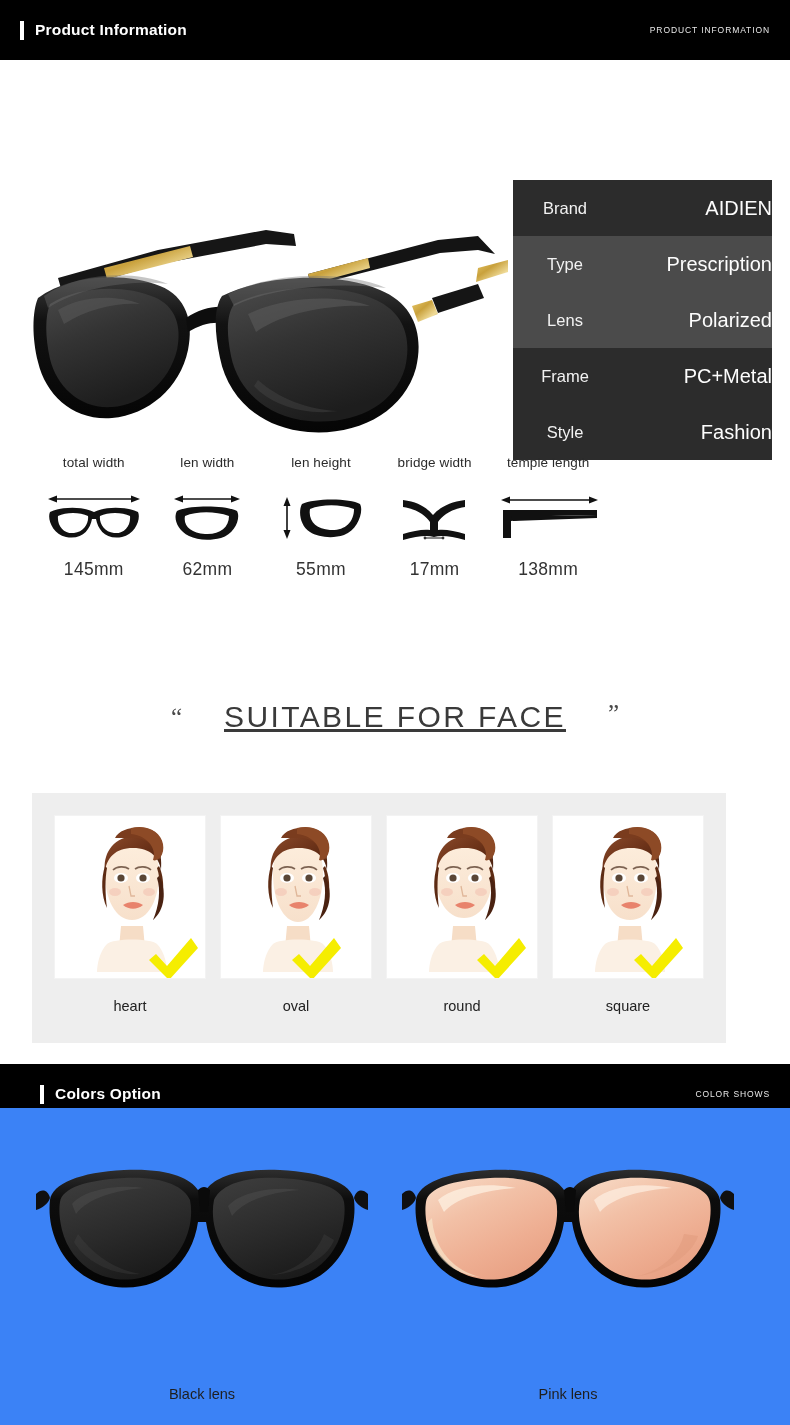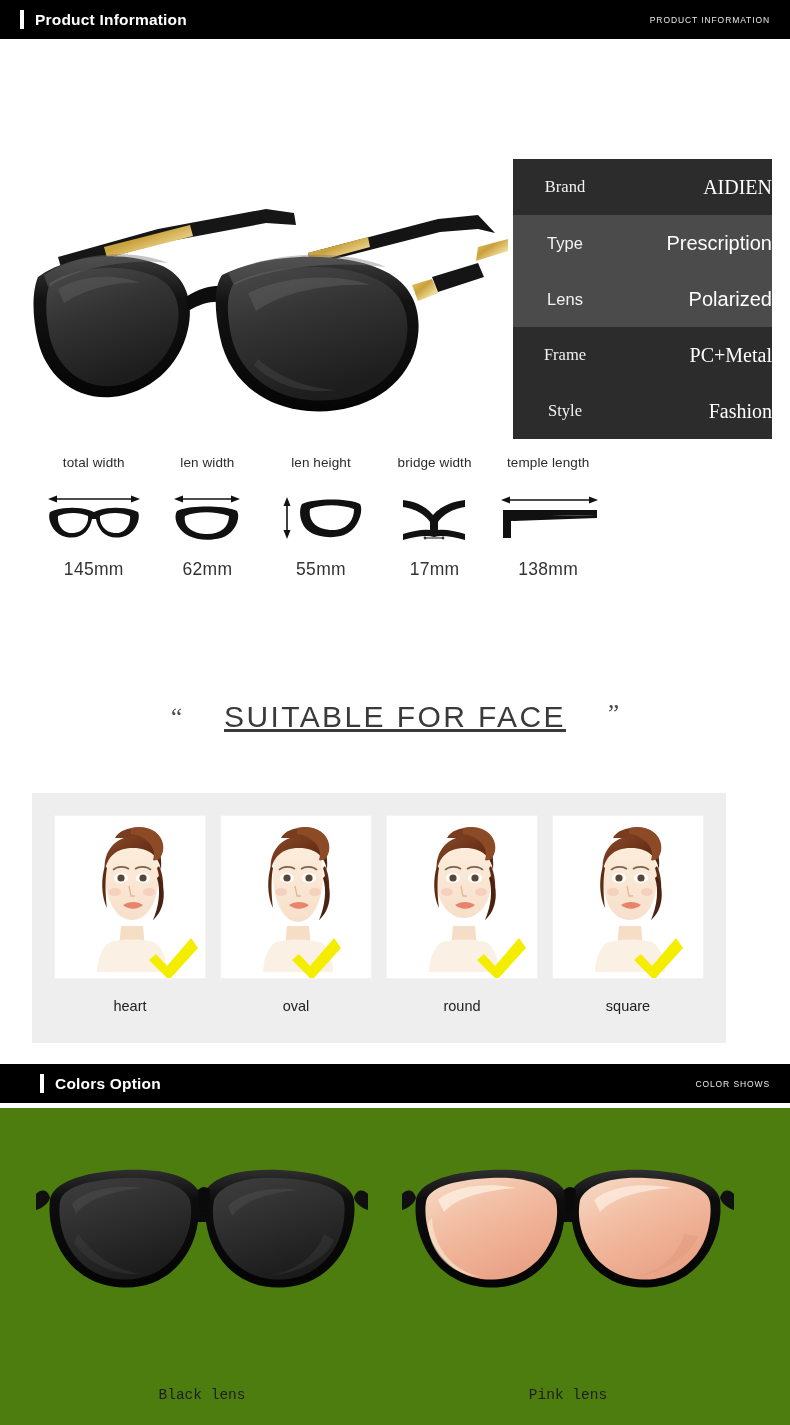--- a/index.html
+++ b/index.html
@@ -5,21 +5,21 @@
   * { margin:0; padding:0; box-sizing:border-box; }
   body {
     width:790px; height:1425px;
     background:#ffffff;
     font-family:"Liberation Sans", sans-serif;
     overflow:hidden; position:relative;
   }
 
   
   .sec-bar {
-    width:790px; height:39px; background:#000000;
+    width:790px; height:60px; background:#000000;
     display:flex; align-items:center; position:relative;
   }
   .sec-bar .accent {
     width:4px; height:19px; background:#ffffff;
     margin-left:20px; margin-right:11px;
   }
   .sec-bar .sec-title {
     color:#ffffff; font-size:15.5px; font-weight:bold;
     letter-spacing:.2px;
   }
@@ -34,21 +34,21 @@
   .hero { position:relative; width:790px; height:375px; background:#fff; }
   .hero-photo { position:absolute; left:8px; top:150px; width:500px; height:230px; }
 
   
   .spec-table {
     position:absolute; left:513px; top:120px;
     width:259px; height:280px;
     display:flex; flex-direction:column;
   }
   .spec-row { flex:1; display:flex; align-items:center; }
-  .spec-row.odd  { background:#2c2c2c;font-family:Liberation Serif, serif; }
+  .spec-row.odd  { background:#2c2c2c; }
   .spec-row.even { background:#4b4b4b;gap:28px; }
   .spec-key {
     width:104px; text-align:center;
     color:#f2f2f2; font-size:16.5px;
   }
   .spec-val {
     flex:1; text-align:right;
     color:#fdfdfd; font-size:20px;
   }
 
@@ -88,21 +88,21 @@
   }
   .face-card-wrap { width:152px; display:flex; flex-direction:column; align-items:center; }
   .face-card {
     width:152px; height:164px; background:#ffffff;
     border:1px solid #f3f3f3;
     position:relative; overflow:hidden;
   }
   .face-label { font-size:14.5px; color:#222; margin-top:19px; }
 
   
-  .colors-area { position:absolute; top:1108px; left:0; width:790px; height:317px; background:#4d7c0f;font-family:Liberation Mono, monospace; }
+  .colors-area { position:absolute; top:1108px; left:0; width:790px; height:317px; background:#3b82f6; }
   .color-item { position:absolute; top:30px; width:340px; }
   .color-item.left  { left:32px; }
   .color-item.right { left:398px; }
   .color-photo { width:340px; height:200px; position:relative; }
   .color-label { text-align:center; font-size:14.5px; color:#1e1e1e; margin-top:44px; }
 </style>
 </head>
 <body>
 
 <div class="sec-bar">

